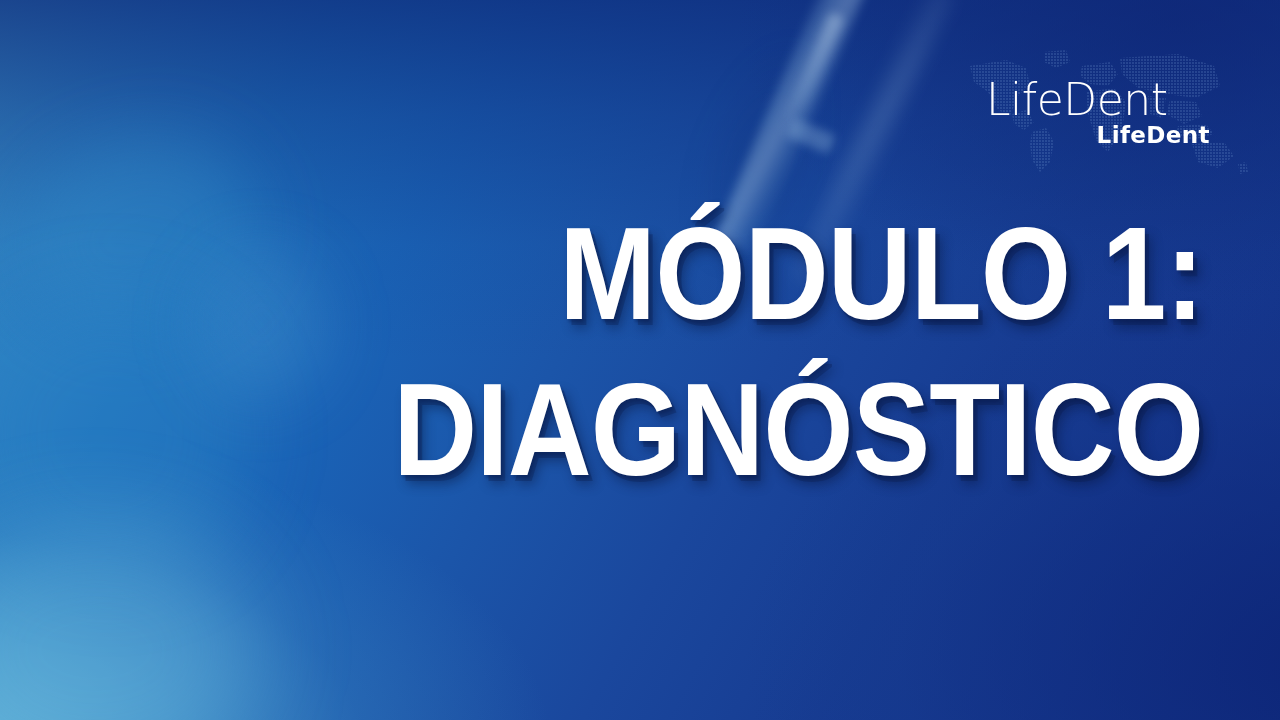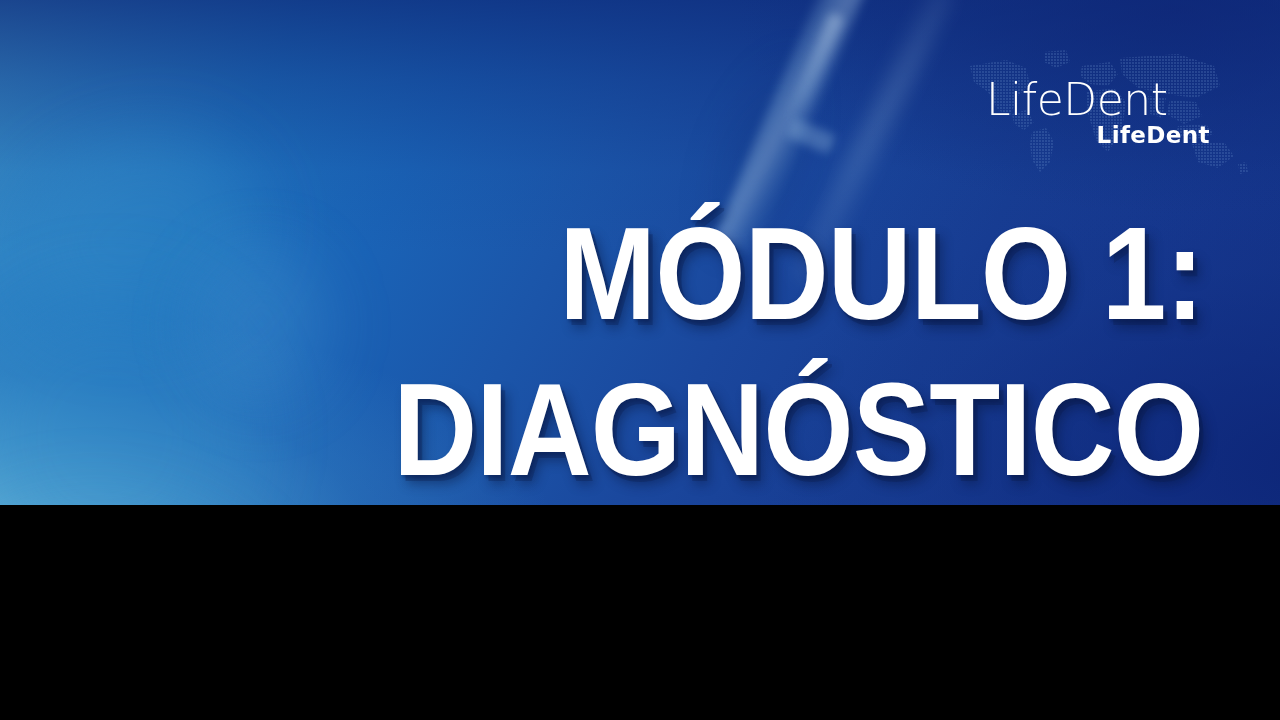--- a/index.html
+++ b/index.html
@@ -4,21 +4,21 @@
 <style>
   html, body {
     margin: 0;
     padding: 0;
     background: #000;
   }
 
   #slide {
     position: relative;
     width: 1280px;
-    height: 505px;
+    height: 720px;
     overflow: hidden;
     font-family: "Liberation Sans", sans-serif;
     background: #1E5FAF;
   }
 
   
   .bg-layer {
     position: absolute;
     inset: 0;
     pointer-events: none;

